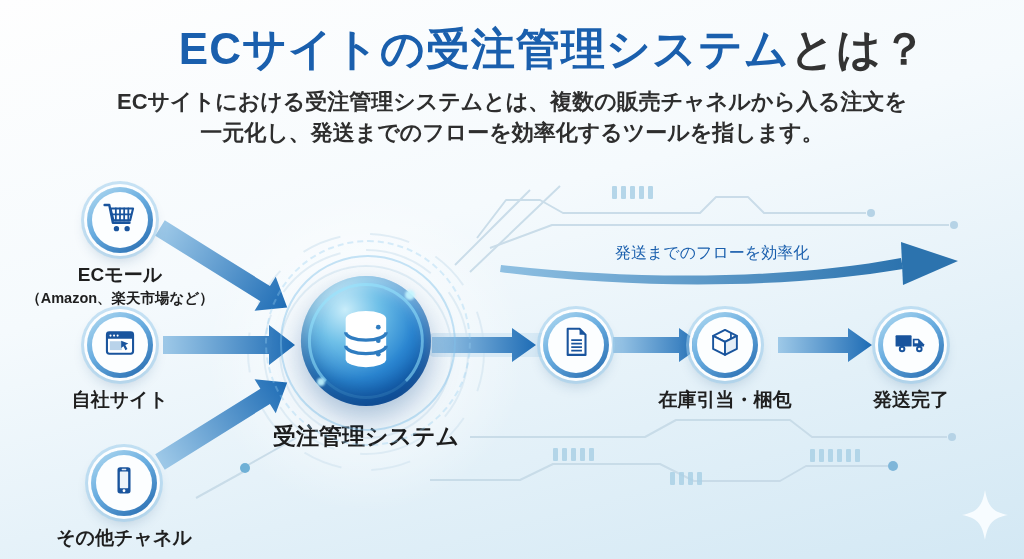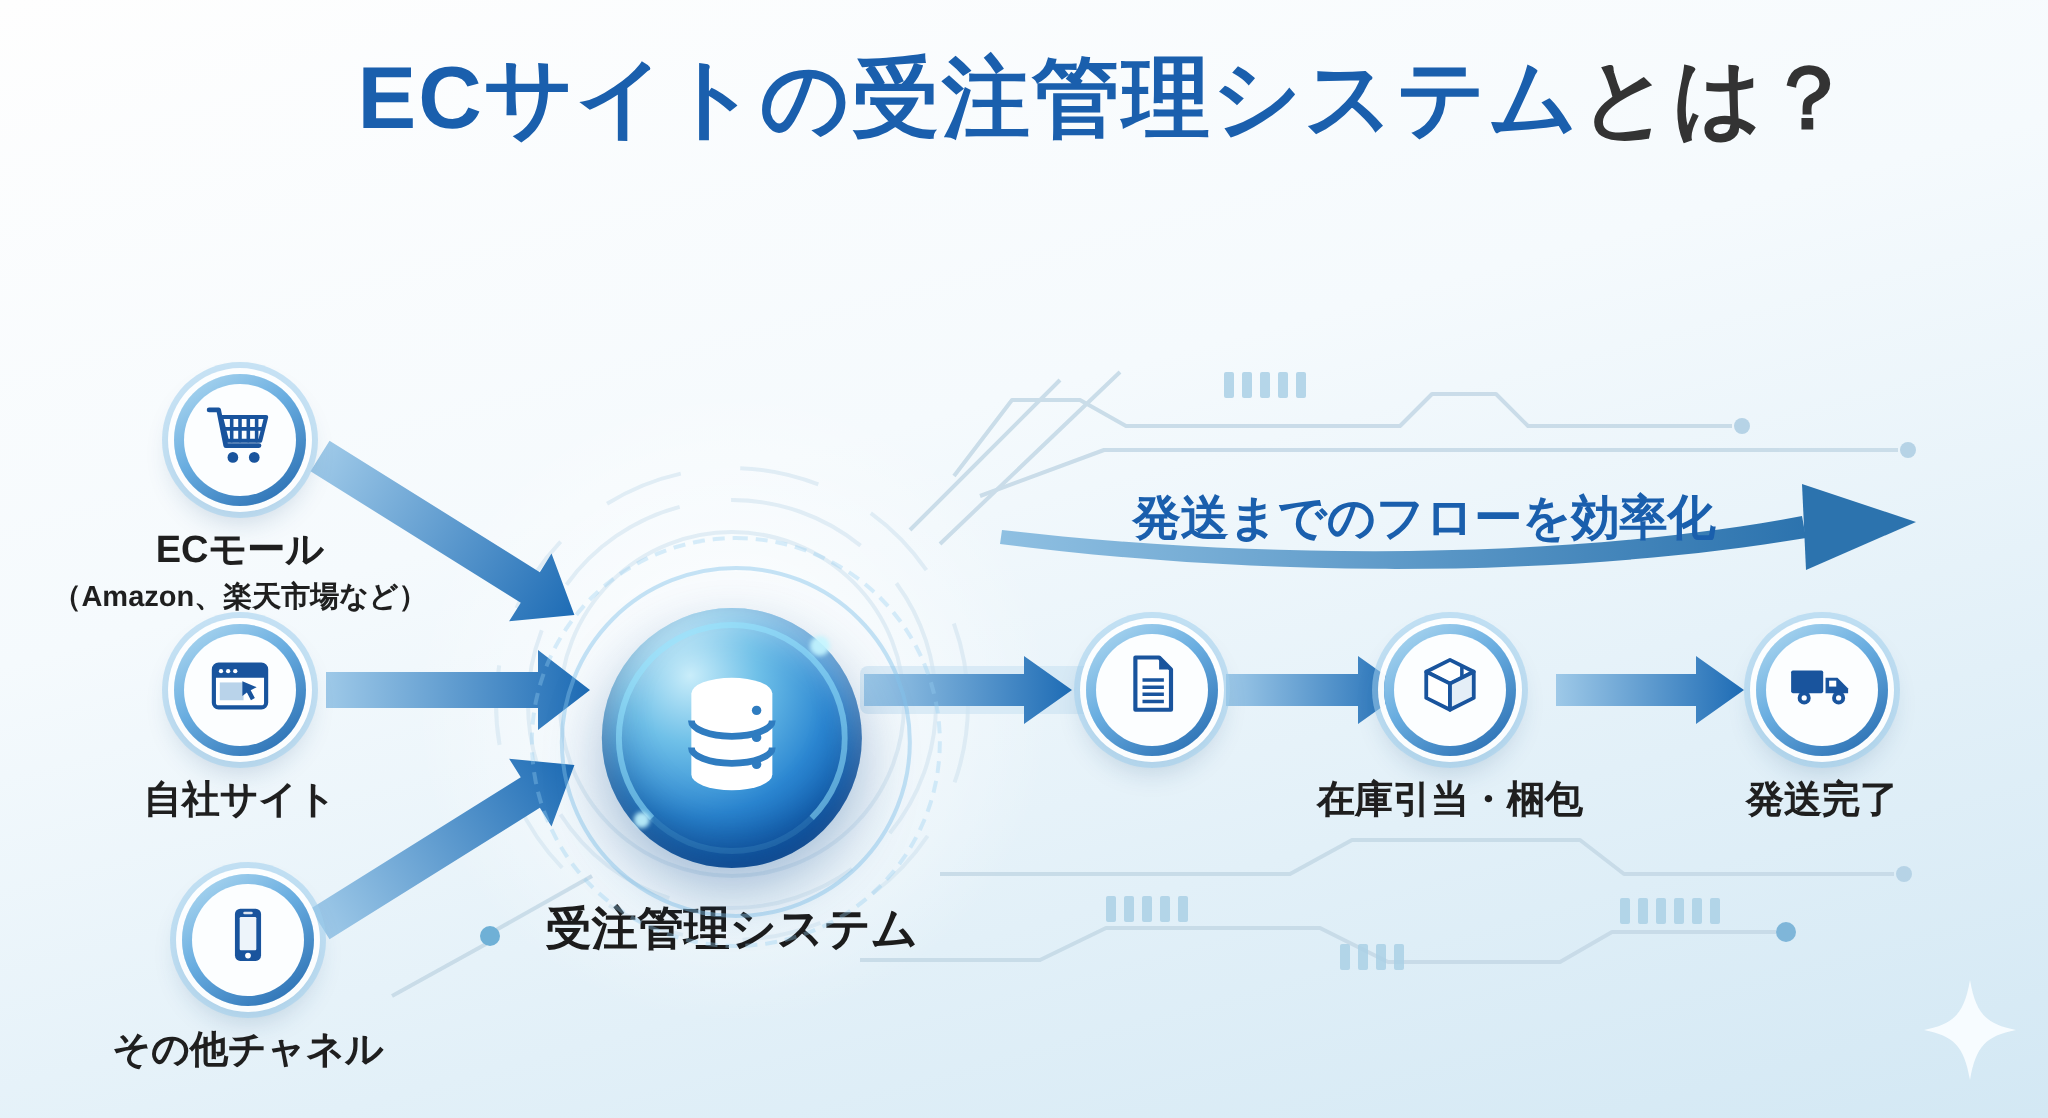--- a/index.html
+++ b/index.html
@@ -20,39 +20,39 @@
 
   .node { position:absolute; z-index:2; text-align:center; transform:translateX(-50%); width:240px; }
   .ring { width:56px; height:56px; padding:5px; border-radius:50%; margin:0 auto;
     background:linear-gradient(145deg,#b6ddf2 0%, #69ade0 45%, #2166ac 100%);
     box-shadow:0 0 0 3px rgba(255,255,255,.95), 0 0 0 6px rgba(158,205,236,.55), 0 7px 14px rgba(25,75,125,.22); }
   .ring-inner { width:100%; height:100%; border-radius:50%; background:#fcfeff;
     display:flex; align-items:center; justify-content:center; }
   .node-label { margin-top:9px; font-size:19px; font-weight:800; color:#1f1f1f; white-space:nowrap; }
   .node-sublabel { font-size:14.5px; font-weight:700; color:#1f1f1f; margin-top:1px; white-space:nowrap; }
 
-  .hub { position:absolute; left:366px; top:304px; transform:translateX(-50%); z-index:2; }
+  .hub { position:absolute; left:366px; top:276px; transform:translateX(-50%); z-index:2; }
   .sphere-wrap { position:relative; width:130px; height:130px; margin:0 auto; }
   .sphere { position:relative; width:130px; height:130px; border-radius:50%;
     background: radial-gradient(circle at 34% 26%, #c9edfa 0%, #6fc0e8 26%, #2b87d2 55%, #1160b4 78%, #0a4590 100%);
     box-shadow: inset 0 -14px 22px rgba(4,40,96,.45), inset 0 10px 16px rgba(255,255,255,.45), 0 12px 28px rgba(20,80,150,.35);
     display:flex; align-items:center; justify-content:center; }
   .sphere-ring { position:absolute; inset:7px; border-radius:50%;
     border:3px solid rgba(150,230,255,.55); border-bottom-color:rgba(150,230,255,.12); }
   .halo { position:absolute; border-radius:50%; pointer-events:none; }
   .halo1 { width:172px; height:172px; left:-21px; top:-21px; border:2px solid rgba(130,195,235,.45); }
   .halo2 { width:202px; height:202px; left:-36px; top:-36px; border:2px dashed rgba(150,205,240,.35); }
   .glow-dot { position:absolute; border-radius:50%; background:rgba(195,245,255,.9); filter:blur(1px); }
   .gd1 { width:10px; height:10px; left:104px; top:14px; }
   .gd2 { width:8px; height:8px; left:16px; top:102px; }
   .hub-label { margin-top:15px; font-size:23px; font-weight:800; color:#1c1c1c; white-space:nowrap; }
   .hub-sublabel { font-size:17.5px; font-weight:700; color:#1c1c1c; margin-top:1px; white-space:nowrap; }
 
   .flow-caption { position:absolute; left:712px; top:243px; transform:translateX(-50%);
-    font-size:24px; font-weight:700; color:#1a5fad; z-index:2; white-space:nowrap; }
+    font-size:16px; font-weight:400; color:#1a5fad; z-index:2; white-space:nowrap; }
 </style>
 </head>
 <body>
 
 <div class="canvas">
 
   <svg class="decor" width="1024" height="559" viewBox="0 0 1024 559" xmlns="http://www.w3.org/2000/svg">
     <defs>
       <linearGradient id="ag" x1="0" y1="0" x2="1" y2="0">
         <stop offset="0" stop-color="#9ec9e8"></stop>
@@ -144,20 +144,24 @@
       <path d="M903,285 L958,261 L901,242 Z" fill="#2c73ae"></path>
     </g>
 
     <path d="M985,490 C988,507 993,512 1008,515 C993,518 988,523 985,540 C982,523 977,518 962,515 C977,512 982,507 985,490 Z" fill="#fafdff" opacity="0.92"></path>
   </svg>
 
   <div class="page-title">
     <span class="hl">ECサイトの受注管理システム</span><span class="sfx">とは？</span>
   </div>
 
+  <div class="page-subtitle">
+    <div>ECサイトにおける受注管理システムとは、複数の販売チャネルから入る注文を</div>
+    <div>一元化し、発送までのフローを効率化するツールを指します。</div>
+  </div>
 
   <div class="node" style="left:120px; top:312px;">
     <div class="ring">
       <div class="ring-inner">
         <span>
           <svg width="38" height="38" viewBox="0 0 64 64">
             <rect x="10" y="14" width="44" height="36" rx="4" fill="#ffffff" stroke="#19549d" stroke-width="3.5"></rect>
             <path d="M10,18 a4,4 0 0 1 4,-4 h36 a4,4 0 0 1 4,4 v7 h-44 z" fill="#19549d"></path>
             <circle cx="16" cy="19.5" r="1.8" fill="#ffffff"></circle>
               <circle cx="22" cy="19.5" r="1.8" fill="#ffffff"></circle>
@@ -183,21 +187,21 @@
             <circle cx="26" cy="50" r="4.5" fill="#19549d" stroke="none"></circle>
             <circle cx="44" cy="50" r="4.5" fill="#19549d" stroke="none"></circle>
           </svg>
         </span>
       </div>
     </div>
     <div class="node-label">ECモール</div>
     <div class="node-sublabel">（Amazon、楽天市場など）</div>
   </div>
 
-  <div class="node" style="left:124px; top:437px;">
+  <div class="node" style="left:124px; top:450px;">
     <div class="ring">
       <div class="ring-inner">
         <span>
           <svg width="38" height="38" viewBox="0 0 64 64">
             <rect x="21" y="9" width="22" height="44" rx="4.5" fill="#19549d"></rect>
             <rect x="25" y="16" width="14" height="28" rx="1" fill="#edf4fa"></rect>
             <rect x="28" y="11.5" width="8" height="2.2" rx="1.1" fill="#ffffff" opacity="0.85"></rect>
             <circle cx="32" cy="48.5" r="2.4" fill="#ffffff"></circle>
           </svg>
         </span>

